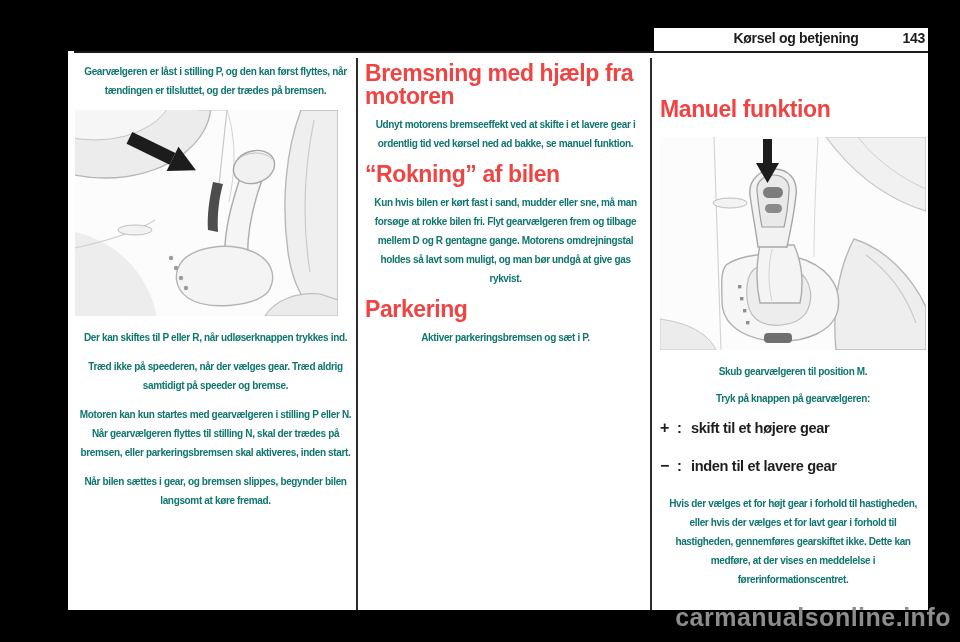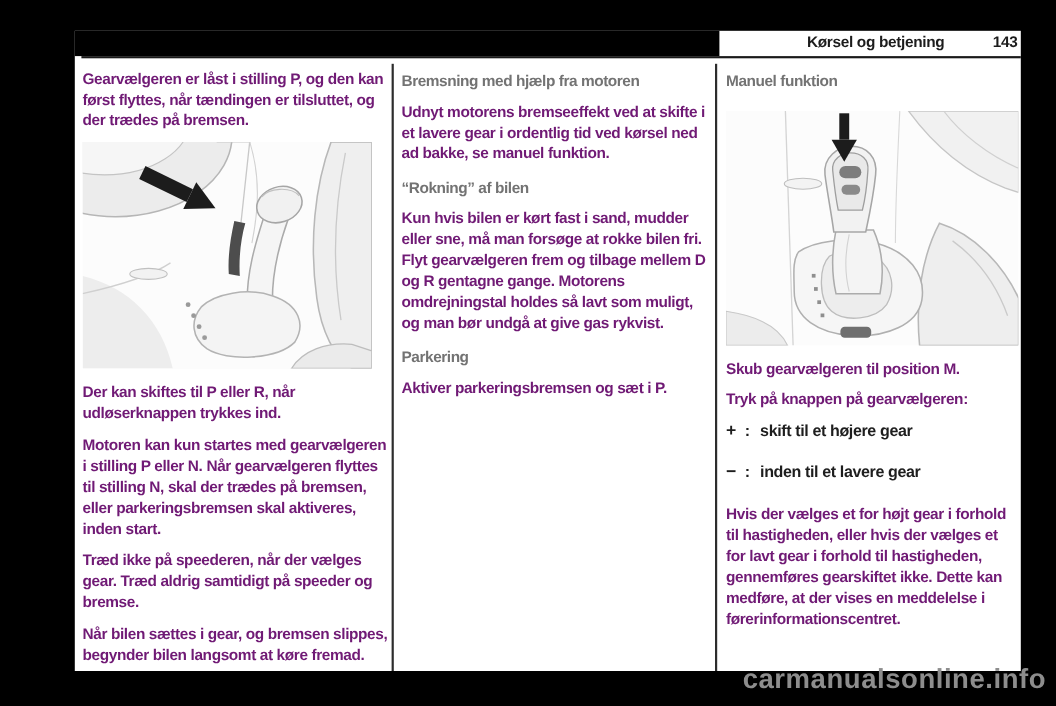--- a/index.html
+++ b/index.html
@@ -18,26 +18,26 @@
   }
   .header-rule{position:absolute;left:6px;right:0;top:23px;height:2px;background:#1a1a1a;}
   .col{position:absolute;top:34px;bottom:0;overflow:hidden;}
   .col1{left:7px;width:281px;}
   .col2{left:297px;width:281px;}
   .col3{left:592px;width:266px;}
   .divider{position:absolute;top:30px;width:2px;height:552px;background:#2d2d2d;}
   .divider1{left:288px;}
   .divider2{left:582px;}
   p{
-    margin:0 0 10px 0;font-size:14px;line-height:19px;font-weight:700;
-    letter-spacing:-0.35px;color:#701a75;
+    margin:0 0 10px 0;font-size:10px;line-height:19px;font-weight:700;
+    letter-spacing:-0.35px;color:#0f766e;text-align:center;
   }
   h2{
-    margin:0 0 7px 0;font-size:14px;line-height:23px;font-weight:700;
-    letter-spacing:-0.4px;color:#737373;
+    margin:0 0 7px 0;font-size:23px;line-height:23px;font-weight:700;
+    letter-spacing:-0.4px;color:#ef4444;
   }
   h2.spaced{}
   .figure{display:block;margin:0 0 12px 0;background:#fcfcfc;}
   .fig1{width:263px;height:206px;margin-top:5px;}
   .fig2{width:266px;height:213px;margin-top:9px;}
   .shift-list{margin:0 0 4px 0;}
   .shift-row{display:flex;align-items:baseline;margin:0 0 18px 0;
     font-size:14.6px;line-height:19px;font-weight:700;letter-spacing:-0.35px;}
   .shift-row .sym{width:17px;font-size:16px;}
   .shift-row .colon{width:14px;}
@@ -87,36 +87,36 @@
       <path d="M226,0 C211,40 206,92 213,142 C217,172 229,196 245,206 L263,206 L263,0 Z" fill="#efefef" stroke="#b8b8b8" stroke-width="1.4"></path>
       <path d="M239,10 C229,60 227,112 235,162" fill="none" stroke="#cacaca" stroke-width="1.2"></path>
       <path d="M190,206 C200,190 221,182 245,184 L263,190 L263,206 Z" fill="#ebebeb" stroke="#bdbdbd" stroke-width="1.2"></path>
       <g fill="#1c1c1c" transform="rotate(26 60 30)">
         <rect x="54" y="24" width="48" height="13"></rect>
         <polygon points="102,17 102,44 128,30.5"></polygon>
       </g>
     </svg>
 
     <p>Der kan skiftes til P eller R, når udløserknappen trykkes ind.</p>
+    <p>Træd ikke på speederen, når der vælges gear. Træd aldrig samtidigt på speeder og bremse.</p>
     <p>Motoren kan kun startes med gearvælgeren i stilling P eller N. Når gearvælgeren flyttes til stilling N, skal der trædes på bremsen, eller parkeringsbremsen skal aktiveres, inden start.</p>
-    <p>Træd ikke på speederen, når der vælges gear. Træd aldrig samtidigt på speeder og bremse.</p>
     <p>Når bilen sættes i gear, og bremsen slippes, begynder bilen langsomt at køre fremad.</p>
   </div>
 
   <div class="col col2">
     <h2>Bremsning med hjælp fra motoren</h2>
     <p>Udnyt motorens bremseeffekt ved at skifte i et lavere gear i ordentlig tid ved kørsel ned ad bakke, se manuel funktion.</p>
     <h2 class="spaced">“Rokning” af bilen</h2>
     <p>Kun hvis bilen er kørt fast i sand, mudder eller sne, må man forsøge at rokke bilen fri. Flyt gearvælgeren frem og tilbage mellem D og R gentagne gange. Motorens omdrejningstal holdes så lavt som muligt, og man bør undgå at give gas rykvist.</p>
     <h2 class="spaced">Parkering</h2>
     <p>Aktiver parkeringsbremsen og sæt i P.</p>
   </div>
 
   <div class="col col3">
-    <h2 style="margin-bottom:16px;">Manuel funktion</h2>
+    <h2 style="margin-bottom:16px;margin-top:36px;">Manuel funktion</h2>
 
     <svg class="figure fig2" viewBox="0 0 266 213">
       <rect width="266" height="213" fill="#fcfcfc"></rect>
       <path d="M54,0 L61,213" fill="none" stroke="#d4d4d4" stroke-width="1.2"></path>
       <path d="M158,0 C156,42 154,82 154,120" fill="none" stroke="#d8d8d8" stroke-width="1"></path>
       <path d="M166,0 C188,30 218,56 254,70 L266,74 L266,0 Z" fill="#f1f1f1" stroke="#c6c6c6" stroke-width="1.2"></path>
       <path d="M198,0 C213,20 238,40 266,52" fill="none" stroke="#d0d0d0" stroke-width="1"></path>
       <ellipse cx="70" cy="66" rx="17" ry="5" fill="#f3f3f3" stroke="#bebebe" stroke-width="1"></ellipse>
       <path d="M0,182 C28,186 48,196 56,213 L0,213 Z" fill="#ececec" stroke="#c8c8c8" stroke-width="1"></path>
       <path d="M194,102 C226,112 252,140 266,170 L266,213 L176,213 C172,172 178,132 194,102 Z" fill="#eeeeee" stroke="#b8b8b8" stroke-width="1.4"></path>

